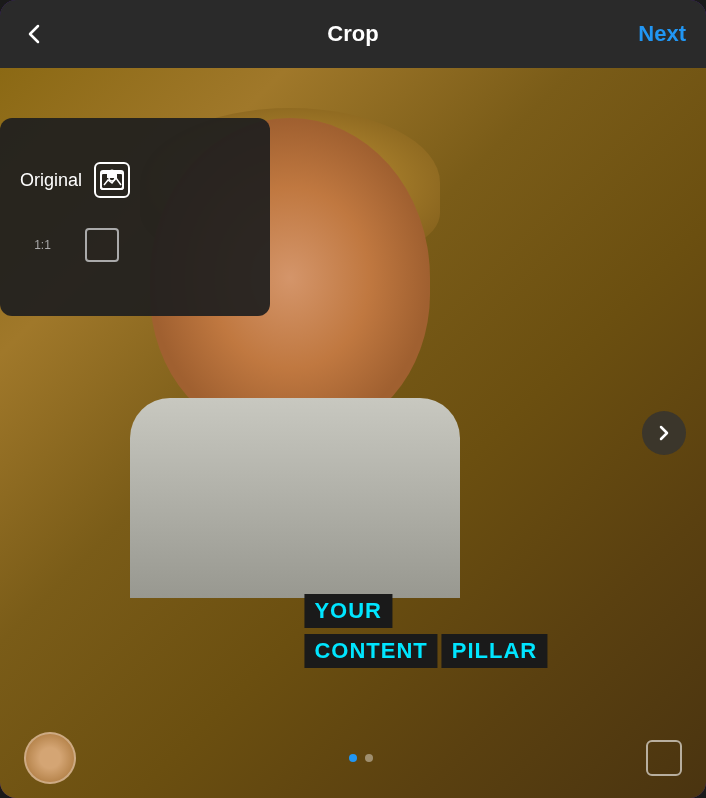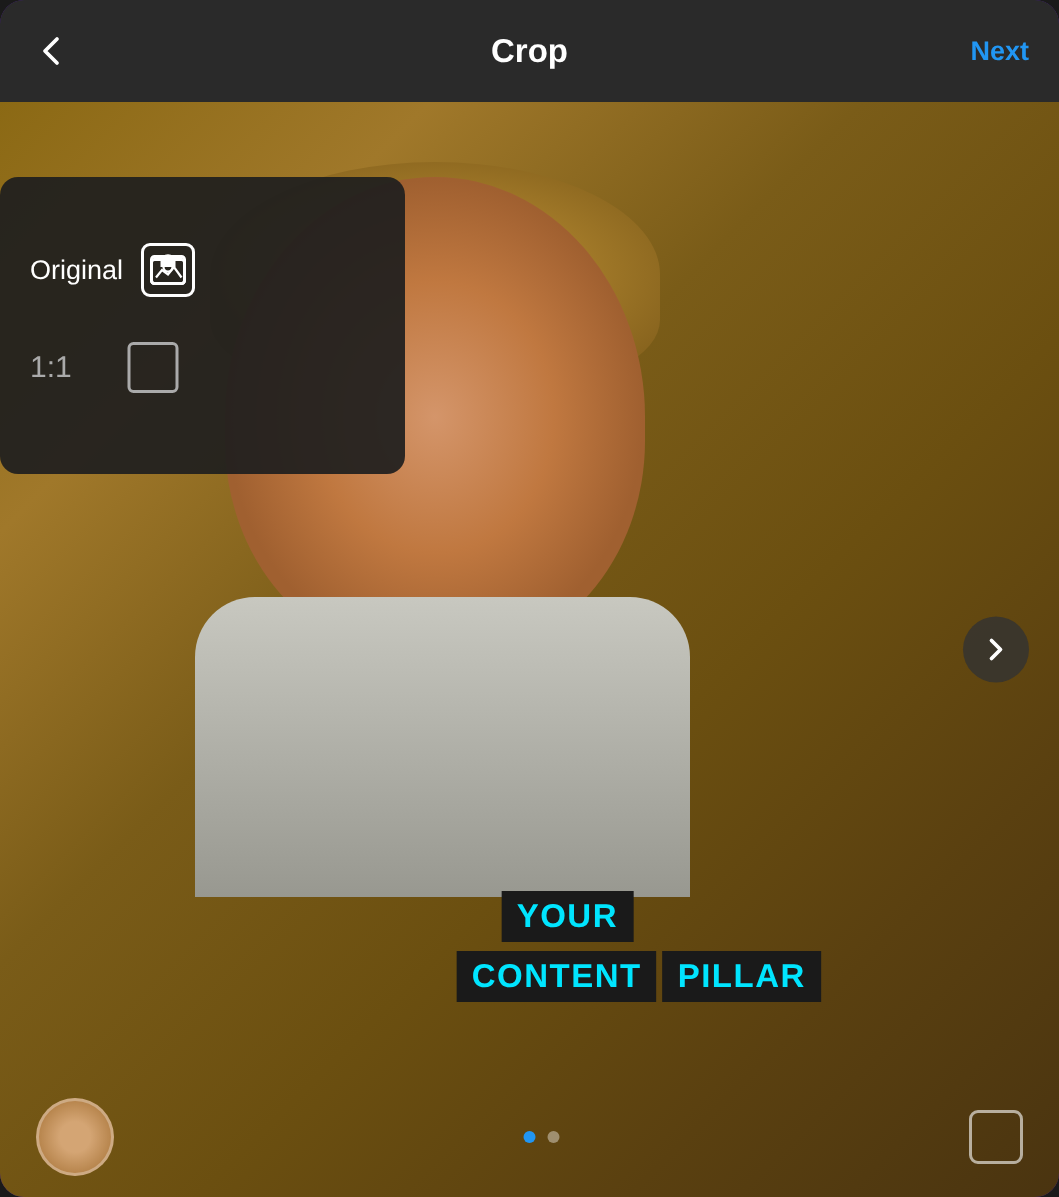--- a/index.html
+++ b/index.html
@@ -48,21 +48,21 @@
       color: #ffffff;
       font-size: 22px;
       font-weight: 600;
       position: absolute;
       left: 50%;
       transform: translateX(-50%);
     }
 
     .header-next {
       color: #2196f3;
-      font-size: 18px;
+      font-size: 22px;
       font-weight: 600;
       cursor: pointer;
     }
 
     
     .content-area {
       position: relative;
       width: 100%;
       height: calc(798px - 68px);
       overflow: hidden;
@@ -99,21 +99,20 @@
       background: #1a1a1a;
       color: #00e5ff;
       font-size: 22px;
       font-weight: 900;
       padding: 4px 10px;
       text-transform: uppercase;
       letter-spacing: 1px;
     }
 
     .text-block.first-line {
-      margin-left: 30px;
     }
 
     
     .crop-panel {
       position: absolute;
       top: 50px;
       left: 0;
       width: 270px;
       background: rgba(30, 30, 30, 0.92);
       border-radius: 12px;
@@ -169,22 +168,23 @@
     
     .aspect-row {
       display: flex;
       align-items: center;
       gap: 20px;
       margin-bottom: 24px;
     }
 
     .aspect-ratio-label {
       color: #aaaaaa;
-      font-size: 20px;
+      font-size: 12px;
       width: 45px;
+      text-align: center;
     }
 
     .aspect-box {
       border: 2.5px solid #aaaaaa;
       border-radius: 4px;
     }
 
     .aspect-box-1-1 {
       width: 34px;
       height: 34px;

